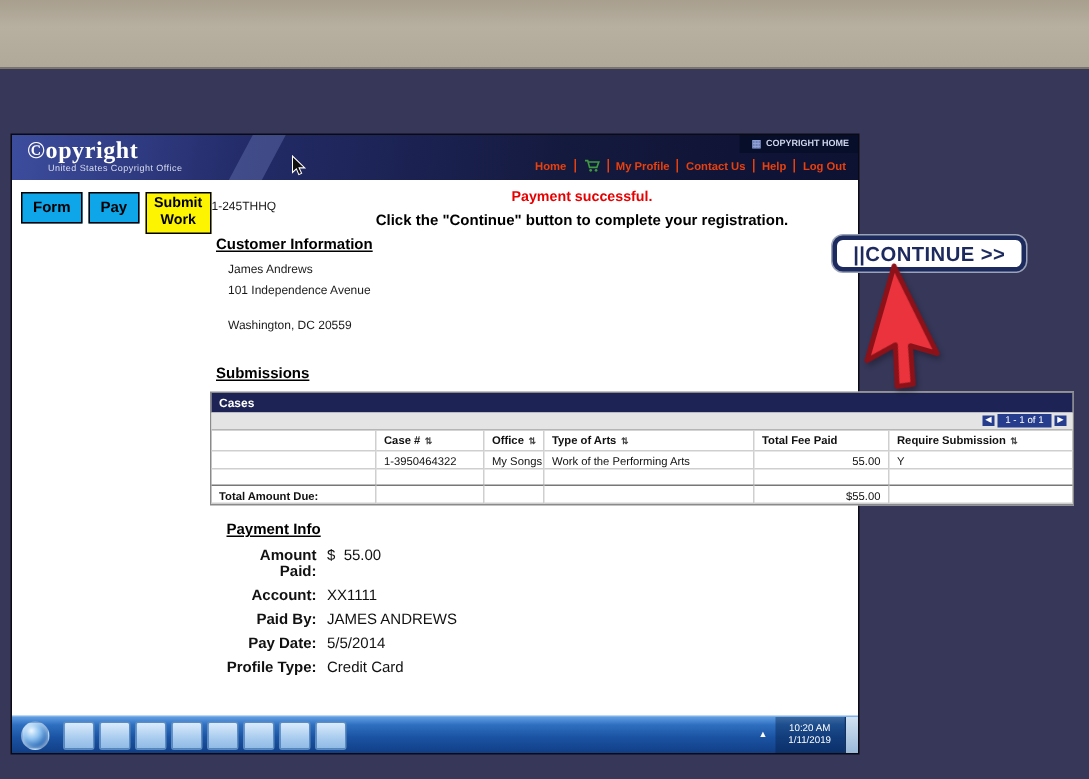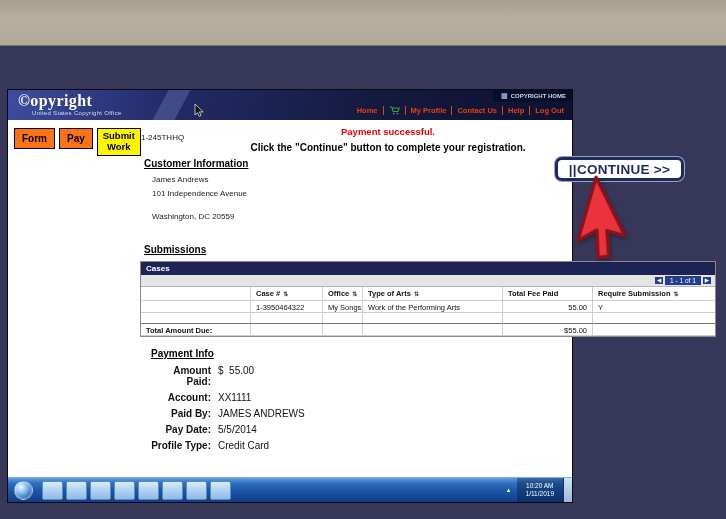--- a/index.html
+++ b/index.html
@@ -32,21 +32,21 @@
               border-right:1px solid #e8400e; text-decoration:none; cursor:pointer; white-space:nowrap; }
   .nav-link.last { border-right:none; }
   .cart { padding:0 5px; border-right:1px solid #e8400e; display:flex; align-items:center; cursor:pointer; }
 
   .cursor-small { position:absolute; left:186px; top:13px; z-index:40; }
 
   
   .page { position:absolute; top:30px; left:0; right:0; bottom:25px; background:#fff; }
 
   .steps { position:absolute; top:8px; left:6px; display:flex; gap:4px; align-items:flex-start; }
-  .step { border:1.5px solid #000; background:#f97316; font-weight:bold; font-size:10px;
+  .step { border:1.5px solid #000; background:#0ea5e9; font-weight:bold; font-size:10px;
           padding:4px 7px; font-family:inherit; cursor:pointer; }
   .step.active { background:#fcf400; width:44px; padding:2px 2px; line-height:1.15; font-size:9.5px; }
 
   .case-number { position:absolute; top:13px; left:133px; font-size:8px; color:#1a1a1a; }
 
   .messages { position:absolute; top:6px; left:150px; width:460px; text-align:center; }
   .status { color:#e60000; font-weight:bold; font-size:9.5px; margin-bottom:5px; }
   .instruction { color:#000; font-weight:bold; font-size:10px; }
 
   .continue-btn { position:absolute; top:37px; left:547px; width:129px; height:24px;

